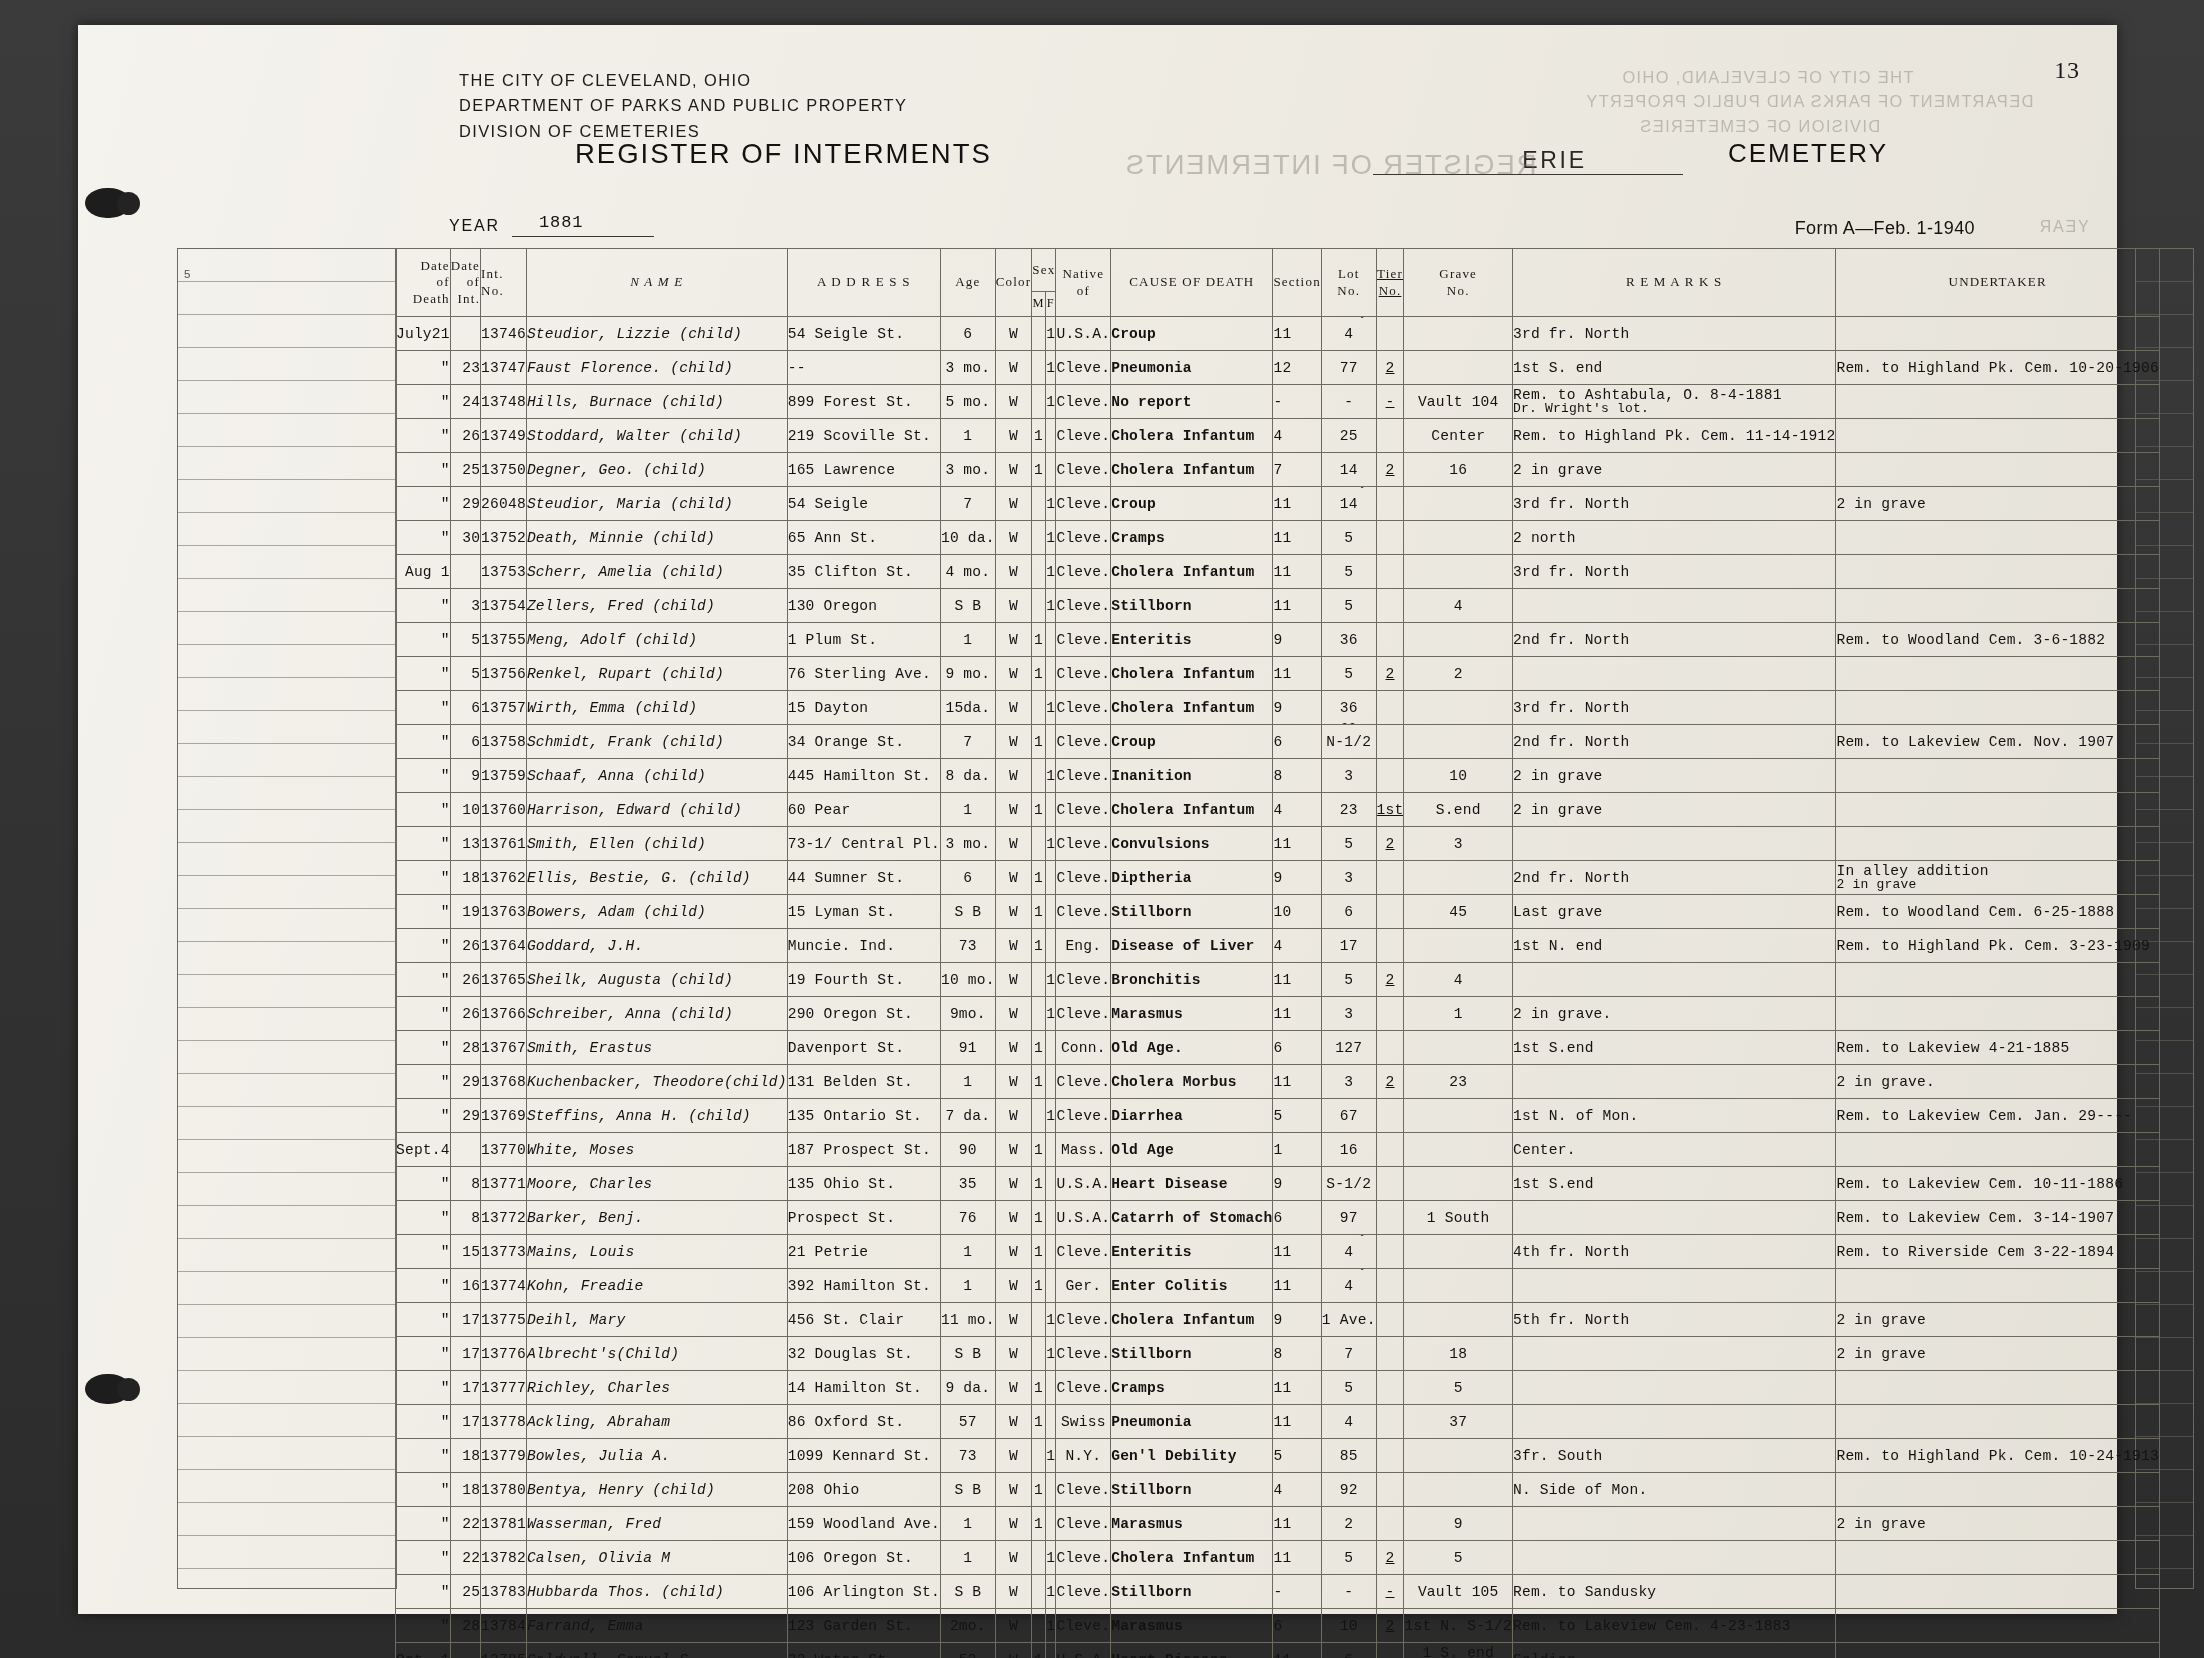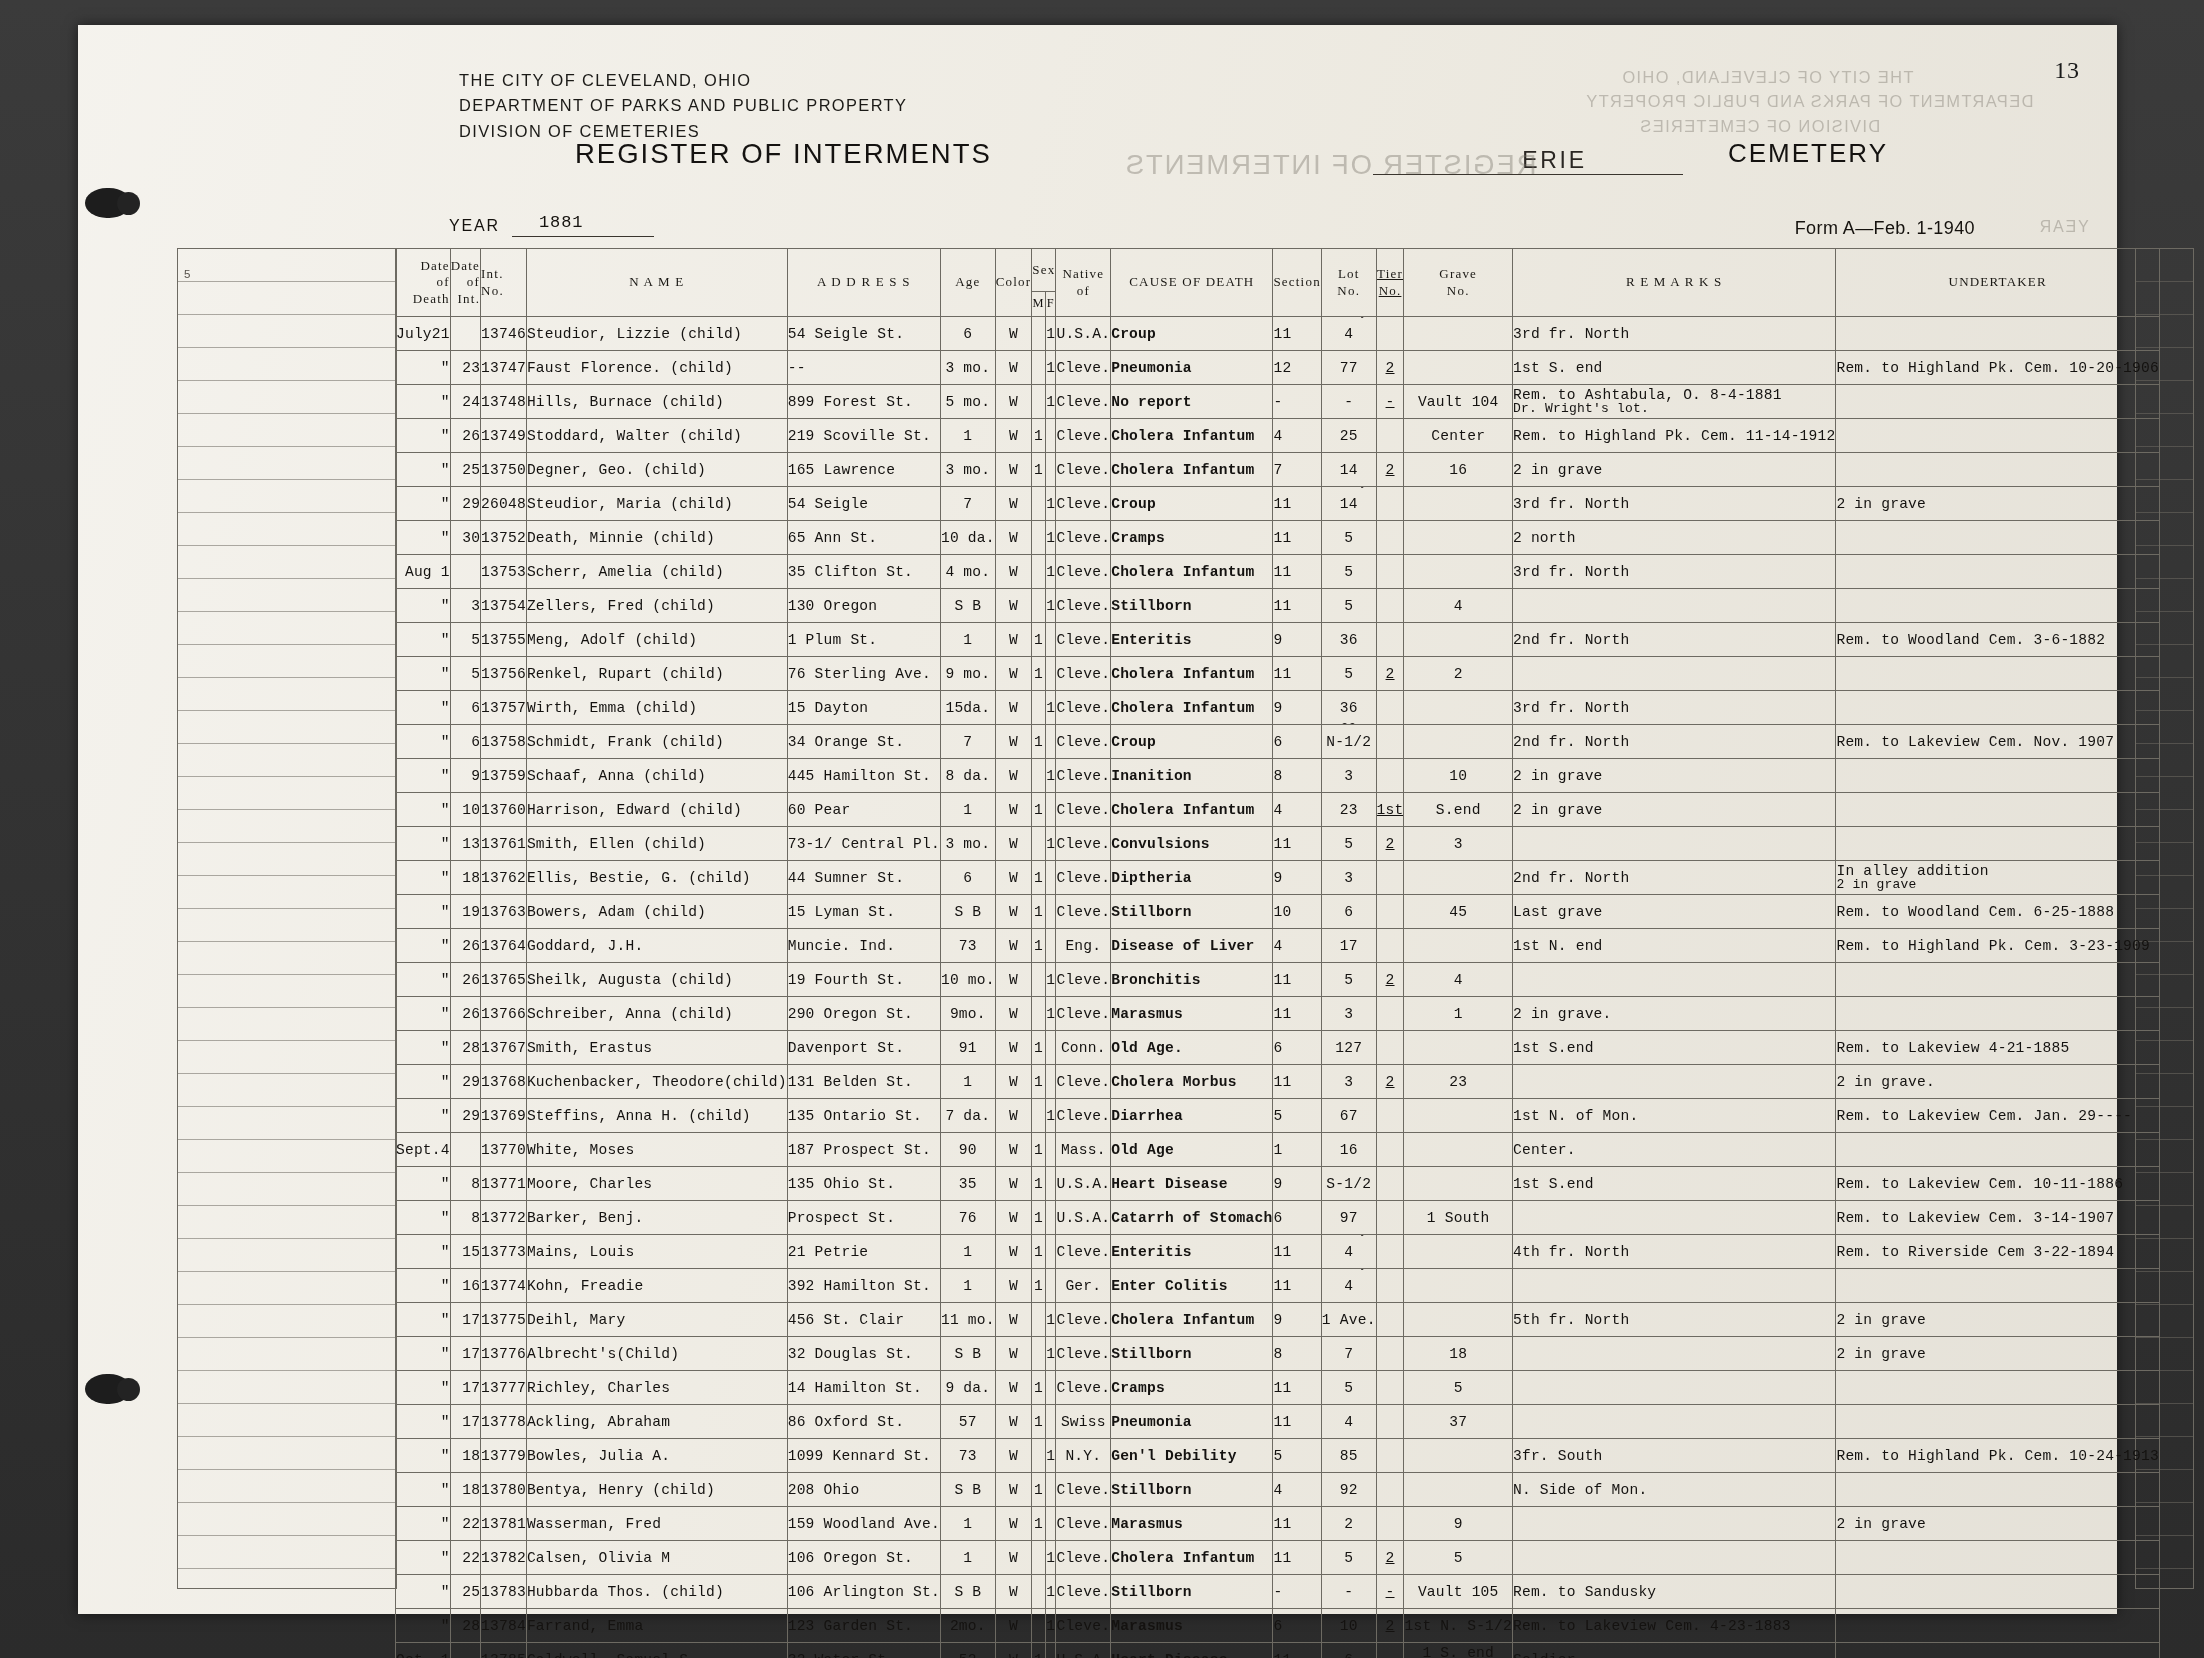--- a/index.html
+++ b/index.html
@@ -209,21 +209,21 @@
   table.reg tbody td {
     height: 33px;
     font-size: 14.6px;
     letter-spacing: 0.2px;
     white-space: nowrap;
     overflow: hidden;
   }
   .c-dod      { width: 76px;  text-align: right; padding-right: 6.2px; }
   .c-doi      { width: 69px;  text-align: right; padding-right: 6.2px; }
   .c-int      { width: 74px;  text-align: left;  padding-left: 7px; }
-  .c-name     { width: 284px; padding-left: 12.4px; }
+  .c-name     { width: 284px; padding-left: 12.4px; font-style: italic; }
   .c-addr     { width: 213px; padding-left: 12.4px; }
   .c-age      { width: 66px;  text-align: center; }
   .c-color    { width: 51px;  text-align: center; }
   .c-m        { width: 30px;  text-align: center; }
   .c-f        { width: 30px;  text-align: center; }
   .c-native   { width: 66px;  text-align: center; }
   .c-cause    { width: 231px; padding-left: 10.6px; font-weight: bold; }
   .c-section  { width: 74px;  text-align: left; }
   .c-lot      { width: 66px;  text-align: center; }
   .c-tier     { width: 51px;  text-align: center; text-decoration: underline; }

